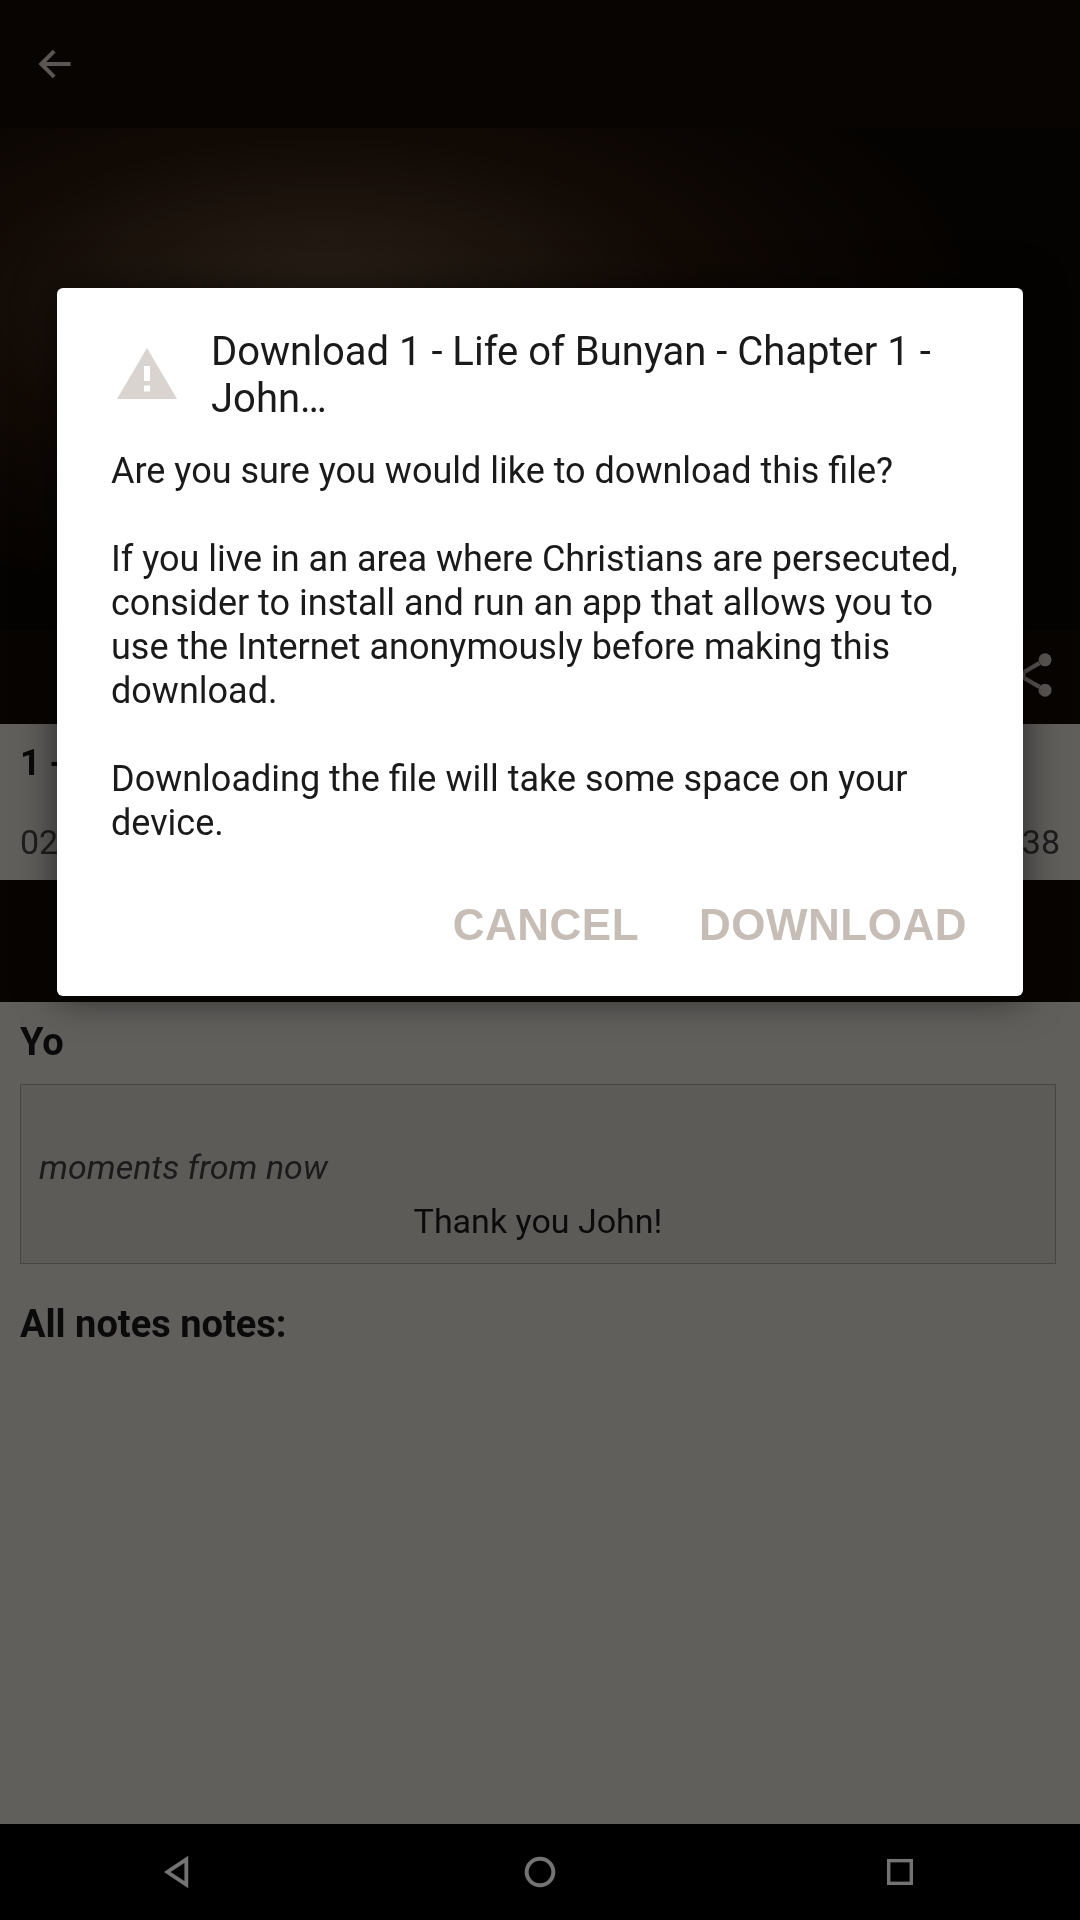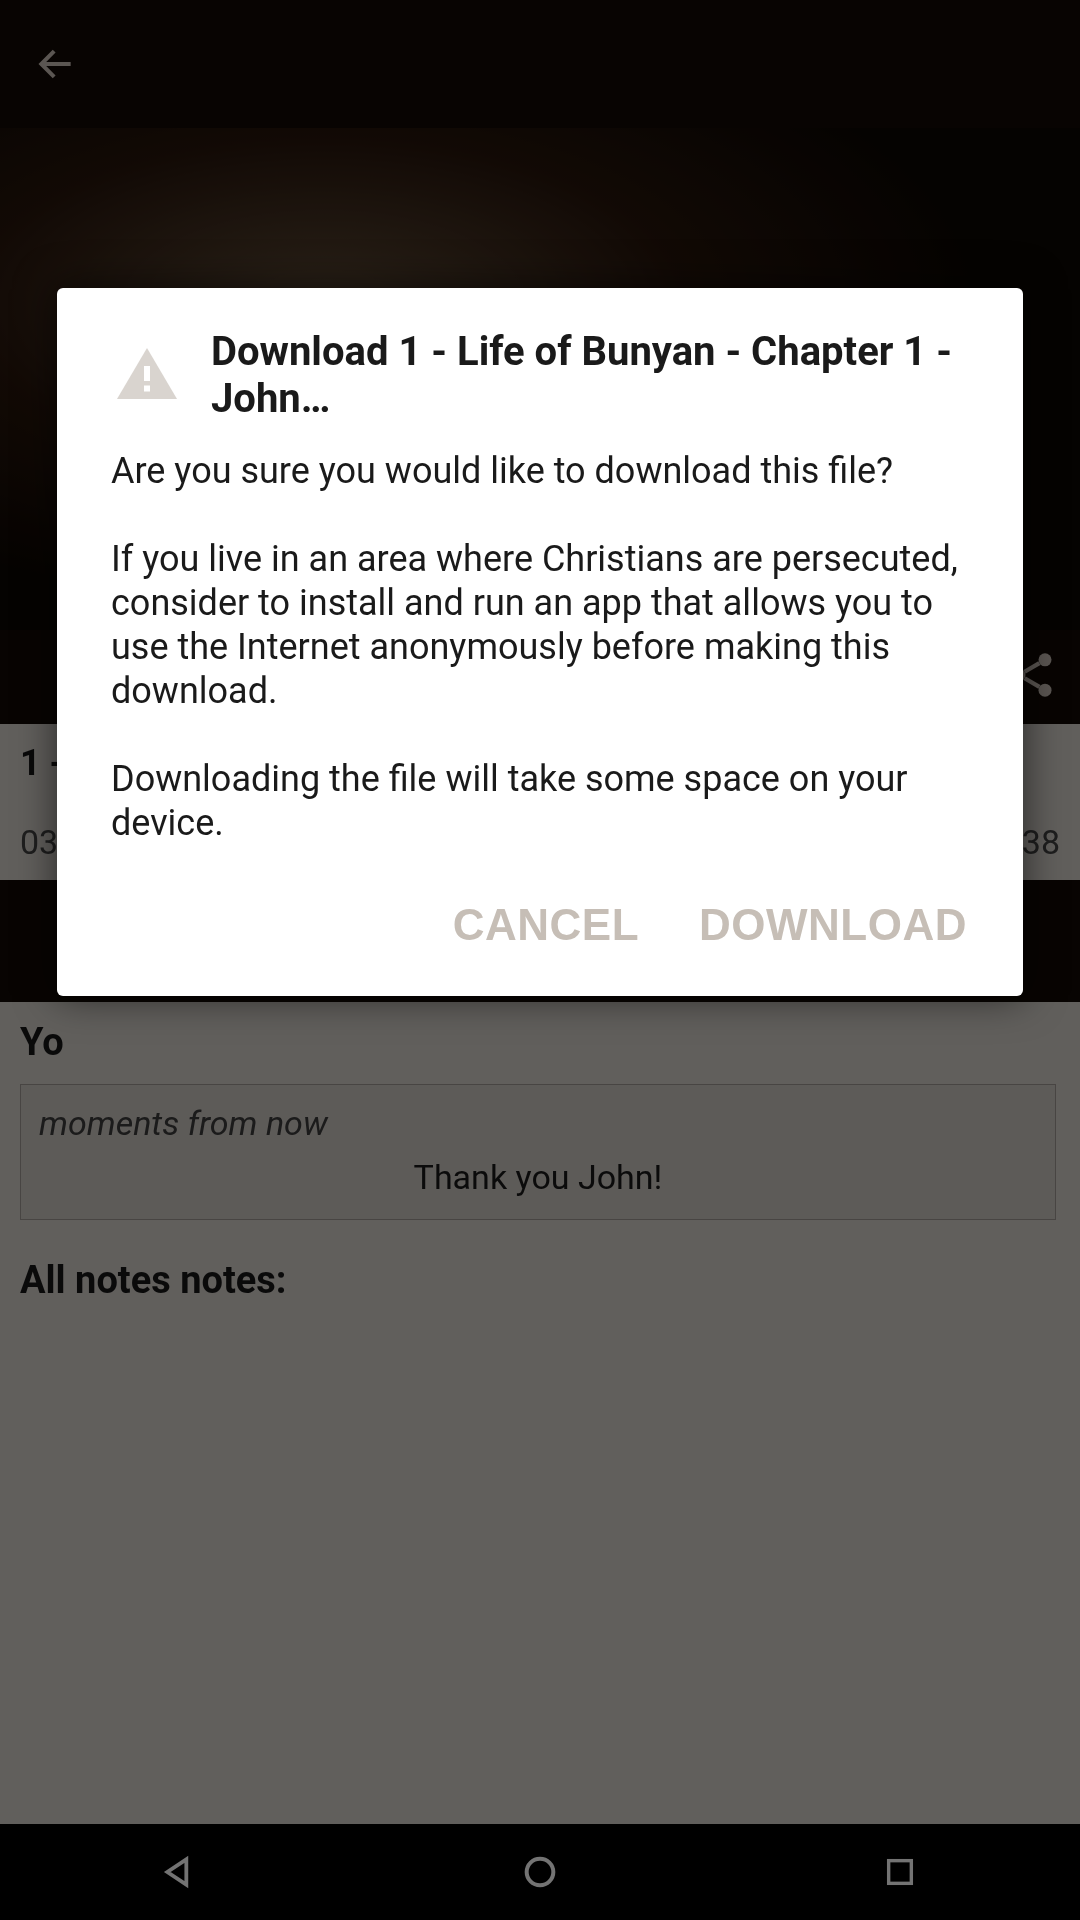--- a/index.html
+++ b/index.html
@@ -108,20 +108,21 @@
     border: 1px solid #9f9a94;
     background: #cfc9c3;
     padding: 18px 18px 22px 18px;
     margin-bottom: 38px;
   }
   .note-time {
     font-style: italic;
     font-size: 34px;
     color: #3c3c3c;
     margin-bottom: 14px;
+    margin-top: 44px;
   }
   .note-text {
     font-size: 34px;
     color: #1a1a1a;
     text-align: center;
   }
 
   
   .navbar {
     position: absolute;
@@ -153,21 +154,21 @@
     box-shadow: 0 0 40px rgba(0,0,0,0.6);
   }
   .dialog-header {
     display: flex;
     align-items: center;
     gap: 28px;
     margin-bottom: 28px;
   }
   .dialog-title {
     font-size: 40px;
-    font-weight: 700;
+    font-weight: 400;
     line-height: 1.18;
     color: #1a1a1a;
   }
   .dialog-body {
     font-size: 36px;
     line-height: 1.22;
     color: #1a1a1a;
     white-space: pre-line;
     margin-bottom: 36px;
   }
@@ -213,21 +214,21 @@
         <circle cx="18" cy="19" r="3"></circle>
         <line x1="8.6" y1="10.5" x2="15.4" y2="6.5" stroke="currentColor" stroke-width="2"></line>
         <line x1="8.6" y1="13.5" x2="15.4" y2="17.5" stroke="currentColor" stroke-width="2"></line>
       </svg>
     </div>
   </div>
 
   <div class="track-panel">
     <div class="track-title-partial">1 -</div>
     <div class="time-row">
-      <span>03</span>
+      <span>02</span>
       <span>38</span>
     </div>
   </div>
 
   <div class="divider-row"></div>
 
   <div class="notes-area">
     <div class="section-heading">Yo</div>
     <div class="note-card">
       <div class="note-time">moments from now</div>

